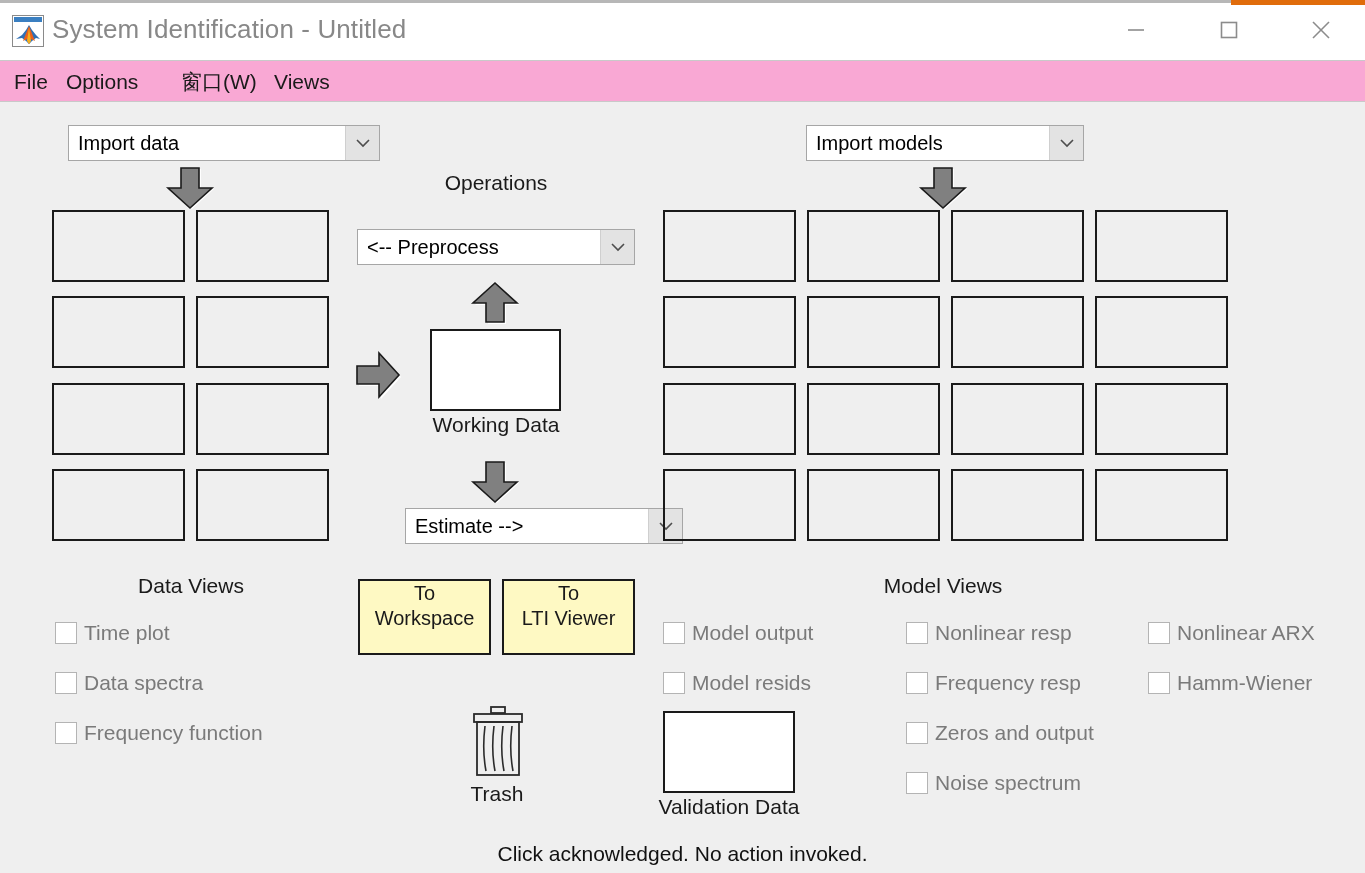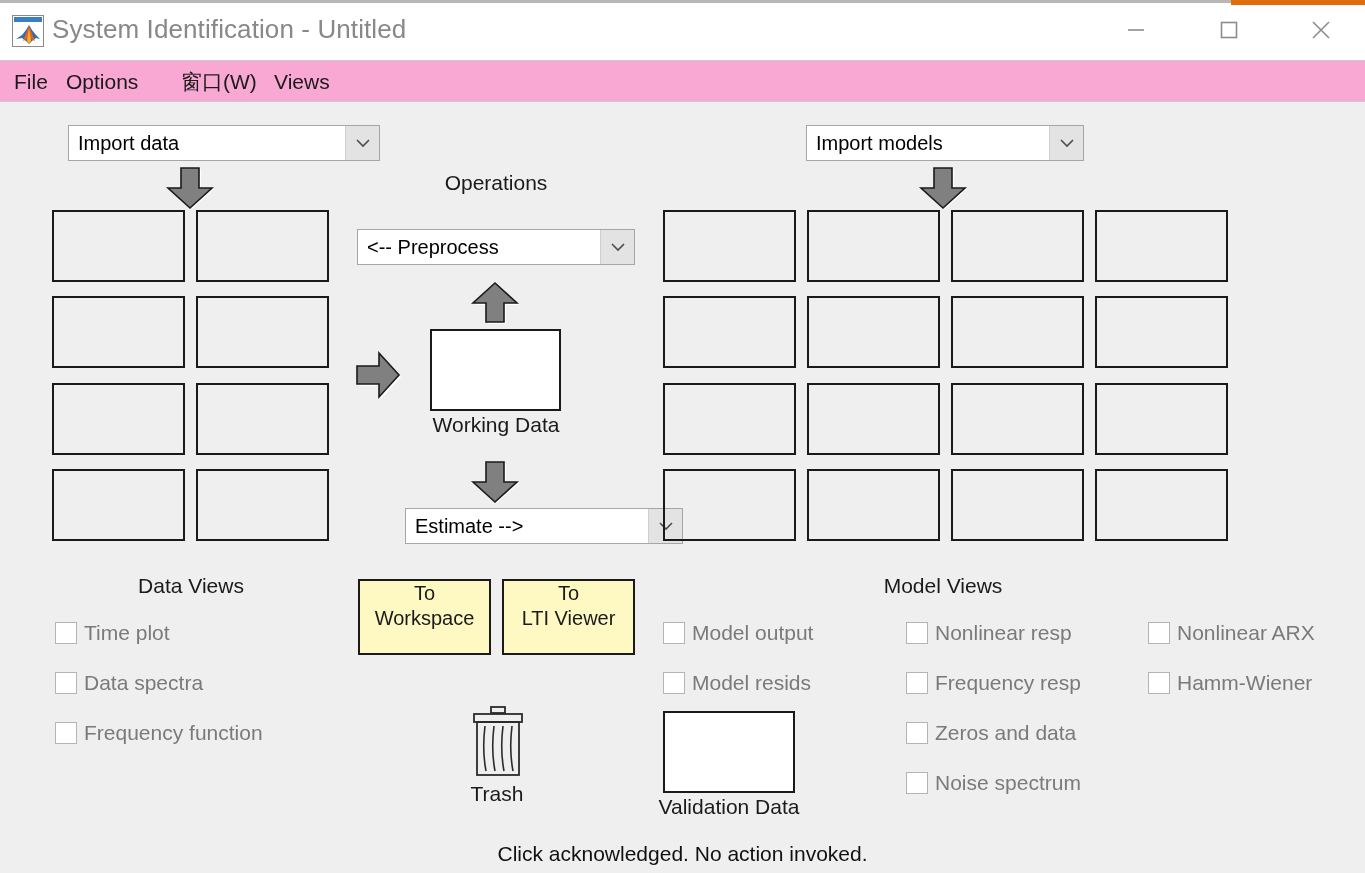--- a/index.html
+++ b/index.html
@@ -393,21 +393,21 @@
     <div class="checkrow" style="left:906px; top:518px;">
       <span class="cbox"></span>
       <span class="clabel">Nonlinear resp</span>
     </div>
     <div class="checkrow" style="left:906px; top:568px;">
       <span class="cbox"></span>
       <span class="clabel">Frequency resp</span>
     </div>
     <div class="checkrow" style="left:906px; top:618px;">
       <span class="cbox"></span>
-      <span class="clabel">Zeros and data</span>
+      <span class="clabel">Zeros and output</span>
     </div>
     <div class="checkrow" style="left:906px; top:668px;">
       <span class="cbox"></span>
       <span class="clabel">Noise spectrum</span>
     </div>
 
     <div class="checkrow" style="left:1148px; top:518px;">
       <span class="cbox"></span>
       <span class="clabel">Nonlinear ARX</span>
     </div>

